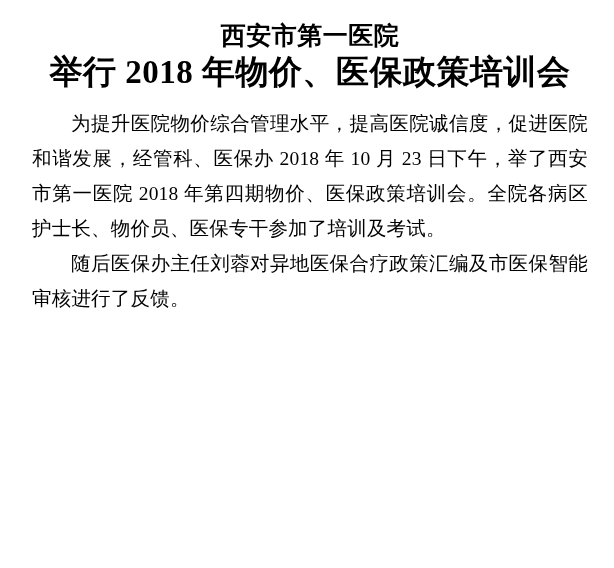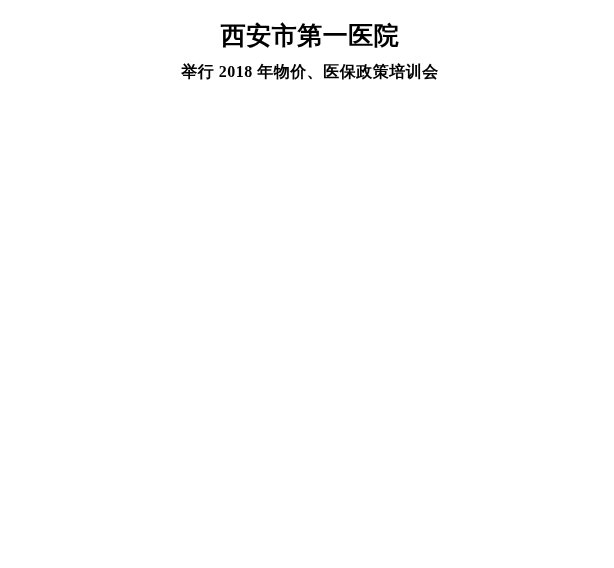--- a/index.html
+++ b/index.html
@@ -30,21 +30,21 @@
     margin: 0 0 6px 0;
   }
   .title-line {
     display: block;
     white-space: nowrap;
   }
   .title-line-1 {
     font-size: 25px;
   }
   .title-line-2 {
-    font-size: 16px;
+    font-size: 33px;
   }
   .body-text {
     margin-top: 16px;
   }
   .para {
     font-size: 19.5px;
     line-height: 35px;
     text-align: justify;
     text-justify: inter-ideograph;
     text-indent: 2em;
@@ -59,15 +59,17 @@
 <body>
 
 <div class="page">
 
   <h1 class="title">
     <span class="title-line title-line-1">西安市第一医院</span>
     <span class="title-line title-line-2">举行 2018 年物价、医保政策培训会</span>
   </h1>
 
   <div class="body-text">
+    <p class="para">为提升医院物价综合管理水平，提高医院诚信度，促进医院和谐发展，经管科、医保办 2018 年 10 月 23 日下午，举了西安市第一医院 2018 年第四期物价、医保政策培训会。全院各病区护士长、物价员、医保专干参加了培训及考试。</p>
+    <p class="para">随后医保办主任刘蓉对异地医保合疗政策汇编及市医保智能审核进行了反馈。</p>
   </div>
 
 </div>
 
 </body></html>

